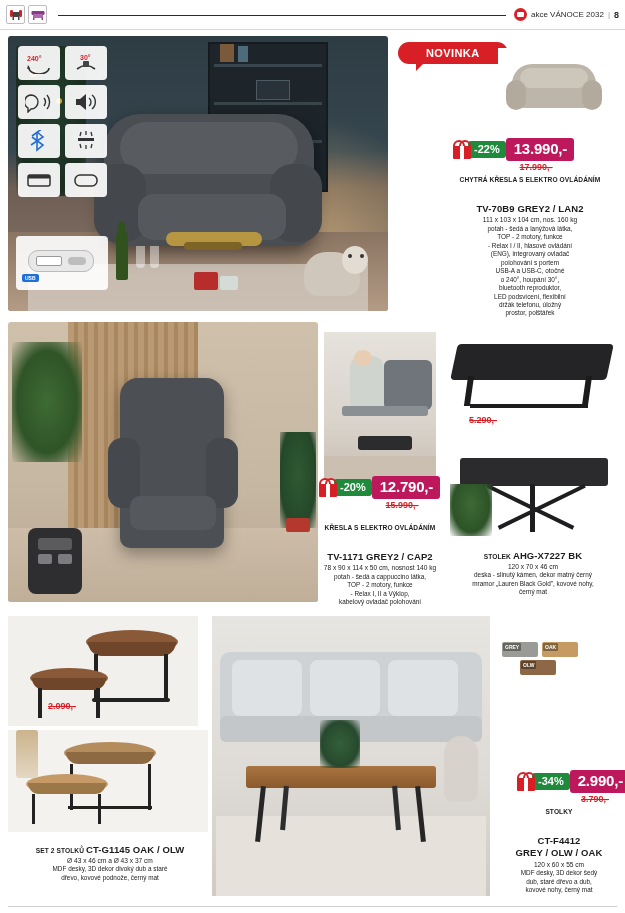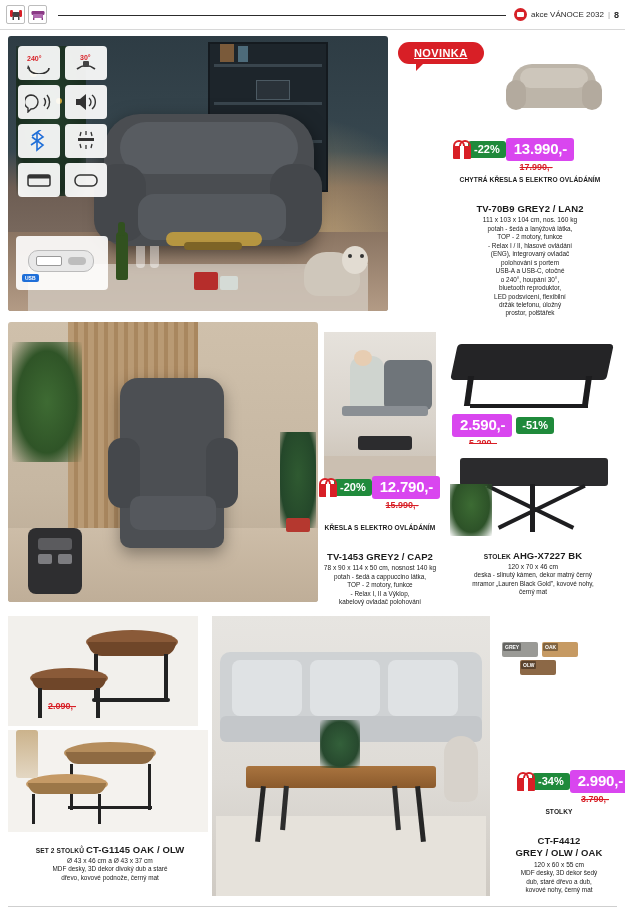--- a/index.html
+++ b/index.html
@@ -81,21 +81,21 @@
     color: #fff;
     font-weight: bold;
     font-size: 11px;
     padding: 3px 6px;
     border-radius: 3px;
     line-height: 1;
     position: relative;
     z-index: 3;
   }
   .pricebox {
-    background: #d946ef;
+    background: #be185d;
     color: #fff;
     padding: 3px 7px 4px 8px;
     border-radius: 3px;
     line-height: 1;
     position: relative;
     z-index: 2;
   }
   .price-main { font-size: 15px; font-weight: bold; letter-spacing: -.2px; }
   .price-old {
     font-size: 9px;
@@ -135,23 +135,22 @@
   .desc .dim { font-size: 6.6px; }
 
   
   .novinka {
     position: absolute;
     background: #d81f26;
     color: #fff;
     font-weight: bold;
     font-size: 11px;
     letter-spacing: .4px;
-    padding: 5px 16px;
+    padding: 5px 28px;
     border-radius: 16px;
-    text-decoration: underline;
   }
   .novinka::after {
     content: "";
     position: absolute;
     left: 18px; bottom: -7px;
     border-left: 8px solid #d81f26;
     border-bottom: 8px solid transparent;
   }
 
   
@@ -412,42 +411,36 @@
     <div class="disc">-20%</div>
     <div class="pricebox">
       <span class="price-main">12.790,-</span>
     </div>
   </div>
   <div class="price-old" style="margin-left:46px;">15.990,-</div>
 </div>
 
 <div class="desc" style="left:318px; top:524px; width:124px;">
   <div class="cat">KŘESLA S ELEKTRO OVLÁDÁNÍM</div>
-  <div class="code">TV-1453 GREY2 / CAP2</div>
+  <div class="code">TV-1171 GREY2 / CAP2</div>
   <div class="dim">78 x 90 x 114 x 50 cm, nosnost 140 kg</div>
   <div style="white-space:pre-line;">potah - šedá a cappuccino látka,
 TOP - 2 motory, funkce
 - Relax I, II a Výklop,
 kabelový ovladač polohování</div>
 </div>
 
 <div class="photo" style="left:444px; top:326px; width:174px; height:92px; background:#ffffff;">
   <div style="position:absolute;left:10px;top:18px;width:156px;height:36px;background:#242426;border-radius:4px;transform:skewX(-12deg);"></div>
   <div style="position:absolute;left:22px;top:50px;width:6px;height:30px;background:#1c1c1e;transform:skewX(-8deg);"></div>
   <div style="position:absolute;left:140px;top:50px;width:6px;height:30px;background:#1c1c1e;transform:skewX(-8deg);"></div>
   <div style="position:absolute;left:26px;top:78px;width:118px;height:4px;background:#1c1c1e;"></div>
 </div>
 
 <div class="pricewrap" style="left:452px; top:414px;">
-  <div style="display:flex;align-items:center;">
-    <div class="pricebox">
-      <span class="price-main">2.590,-</span>
-    </div>
-    <div class="disc" style="margin-left:4px;">-51%</div>
-  </div>
   <div class="price-old" style="width:62px;">5.290,-</div>
 </div>
 
 <div class="photo" style="left:444px; top:444px; width:174px; height:104px; background:#ffffff;">
   <div style="position:absolute;left:16px;top:14px;width:148px;height:28px;background:#2b2b2d;border-radius:3px;"></div>
   <div style="position:absolute;left:44px;top:40px;width:96px;height:50px;">
     <div style="position:absolute;left:0;top:0;width:96px;height:4px;background:#1e1e20;transform:rotate(26deg);transform-origin:0 0;"></div>
     <div style="position:absolute;right:0;top:0;width:96px;height:4px;background:#1e1e20;transform:rotate(-26deg);transform-origin:100% 0;"></div>
     <div style="position:absolute;left:42px;top:0;width:5px;height:48px;background:#1e1e20;"></div>
   </div>

